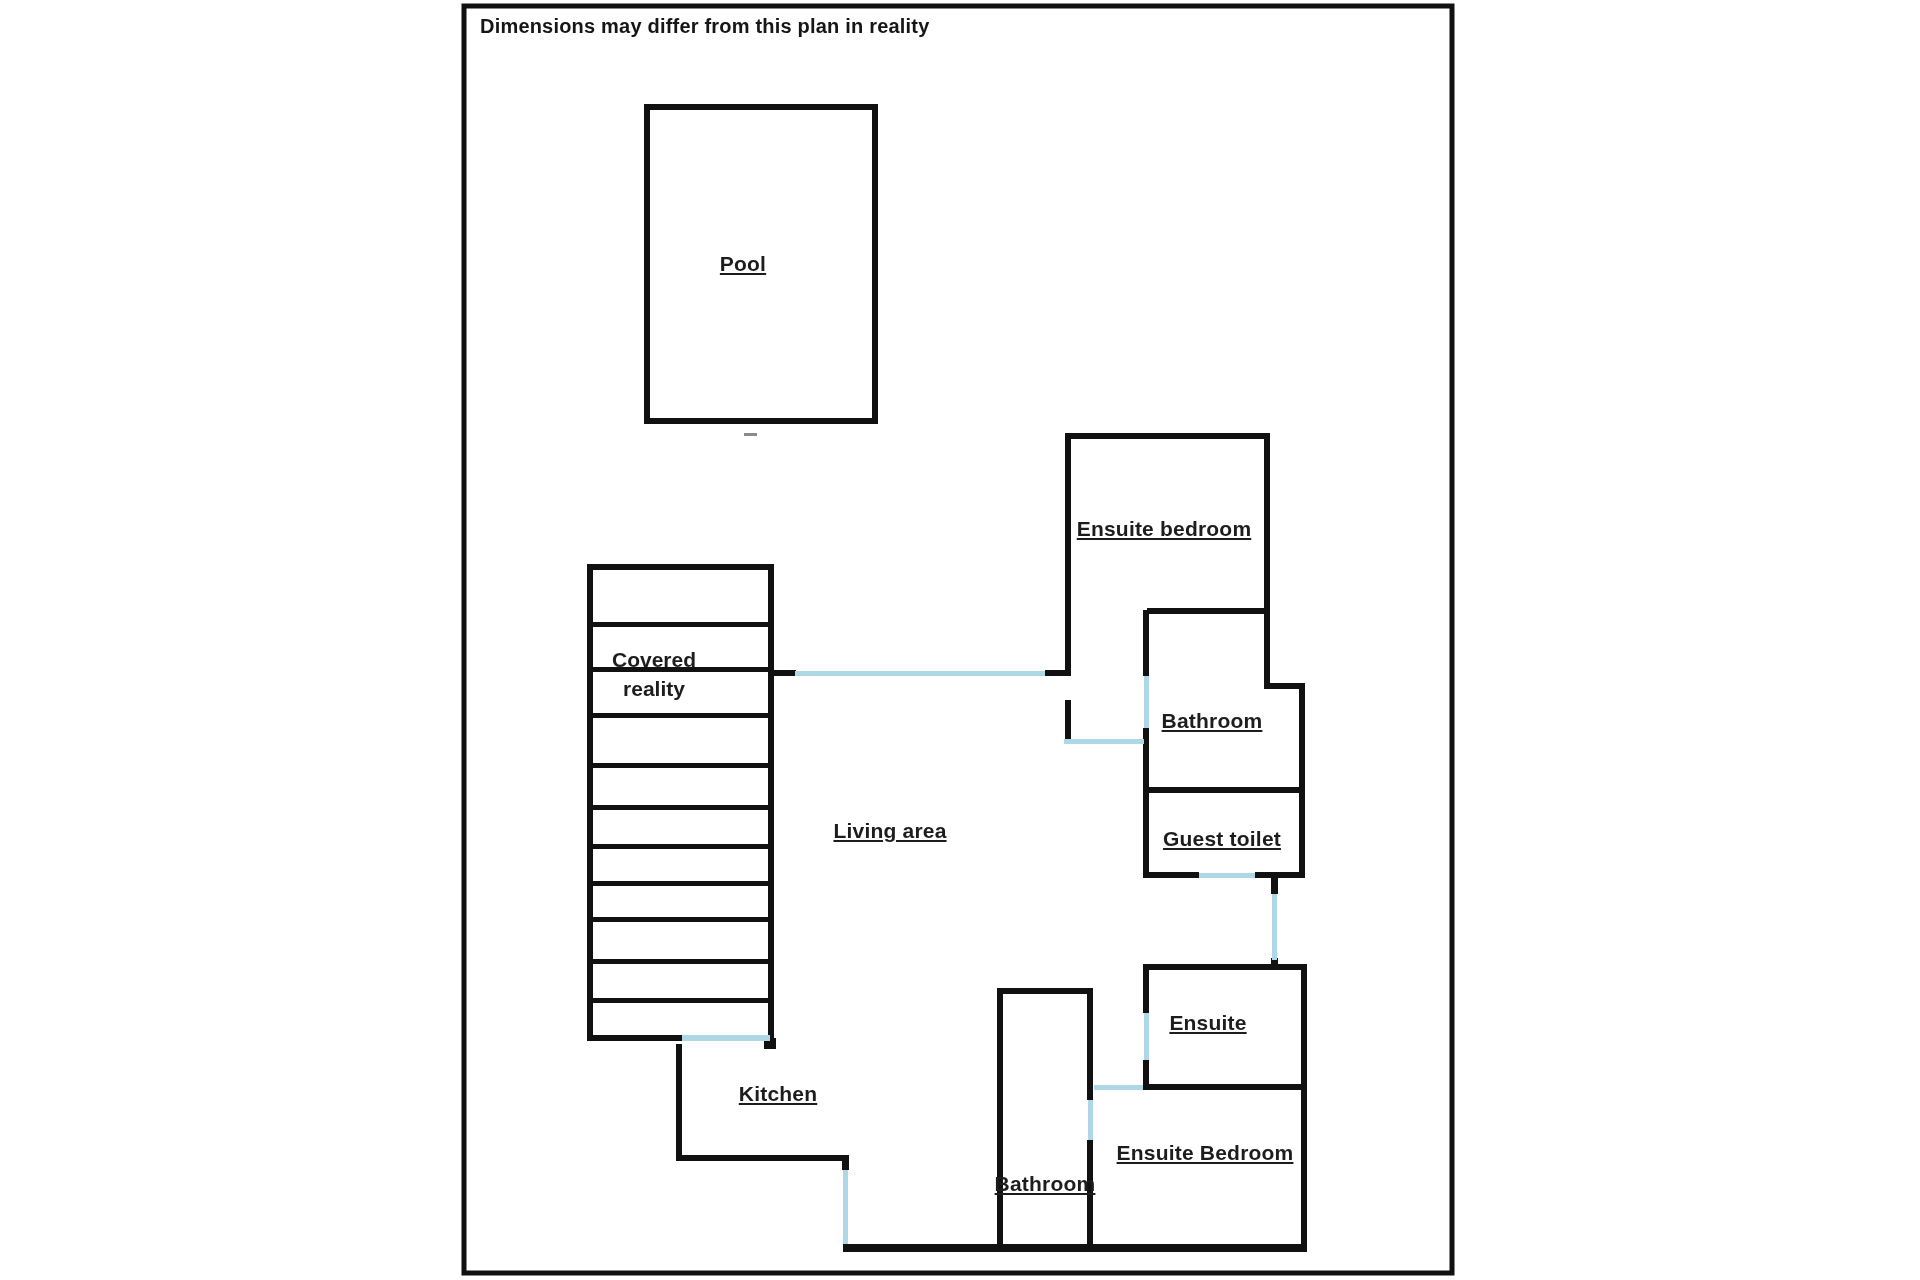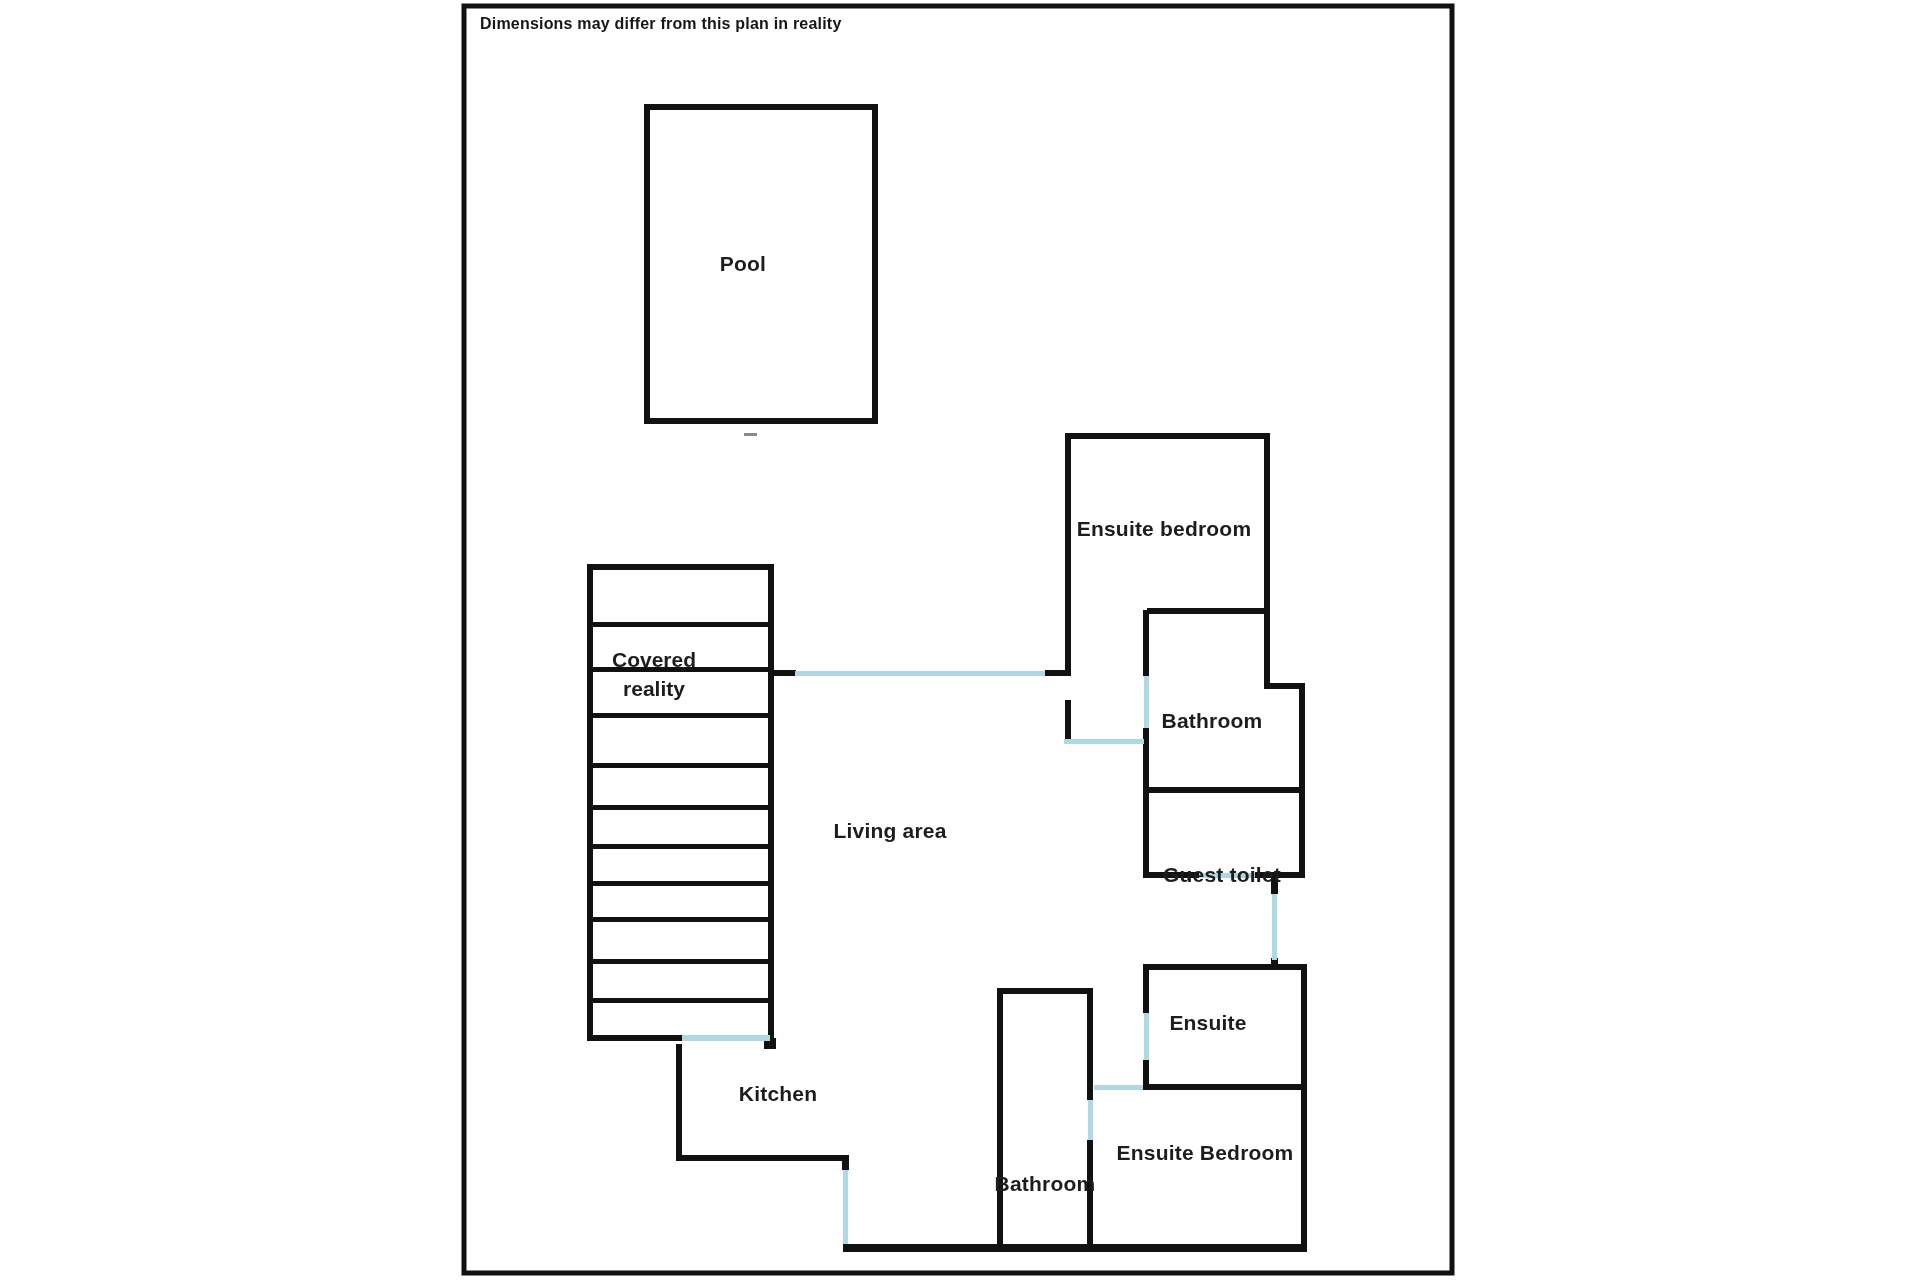--- a/index.html
+++ b/index.html
@@ -12,25 +12,26 @@
   }
   .plan-svg{position:absolute;left:0;top:0;}
   .lbl{
     position:absolute;
     transform:translate(-50%,-50%);
     font-size:21px;
     font-weight:600;
     color:#1d1d1d;
     letter-spacing:.2px;
     white-space:nowrap;
+    text-decoration:underline;
   }
   .note{
     position:absolute;
     left:480px;top:15px;
-    font-size:16px;
+    font-size:20px;
     font-weight:600;
     color:#161616;
     letter-spacing:.2px;
   }
   .terrace-lbl{
     position:absolute;
     left:612px;top:645px;
     font-size:21px;
     font-weight:600;
     color:#1d1d1d;
@@ -129,21 +130,21 @@
     <span>Covered</span>
     <span>reality</span>
   </div>
 
   <div class="lbl" style="left:890px;top:831px;">Living area</div>
 
   <div class="lbl" style="left:1164px;top:529px;">Ensuite bedroom</div>
 
   <div class="lbl" style="left:1212px;top:721px;">Bathroom</div>
 
-  <div class="lbl" style="left:1222px;top:839px;margin-top:36px;">Guest toilet</div>
+  <div class="lbl" style="left:1222px;top:839px;">Guest toilet</div>
 
   <div class="lbl" style="left:1208px;top:1023px;">Ensuite</div>
 
   <div class="lbl" style="left:1205px;top:1153px;">Ensuite Bedroom</div>
 
   <div class="lbl" style="left:1045px;top:1184px;">Bathroom</div>
 
   <div class="lbl" style="left:757px;top:1094px;margin-left:21px;">Kitchen</div>
 
 </div>

